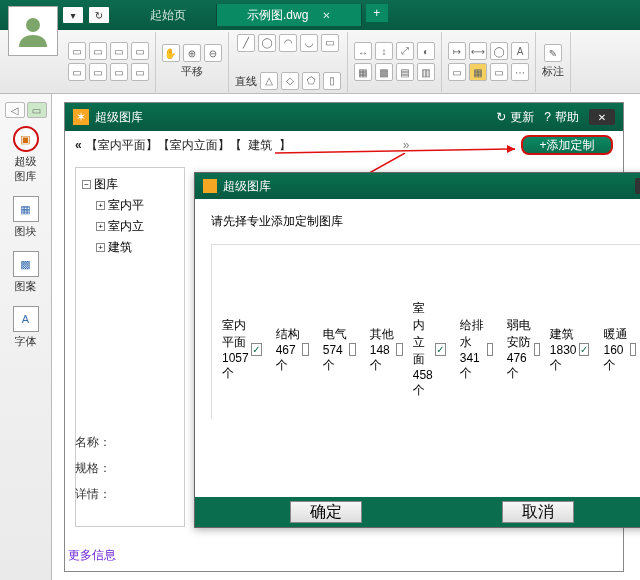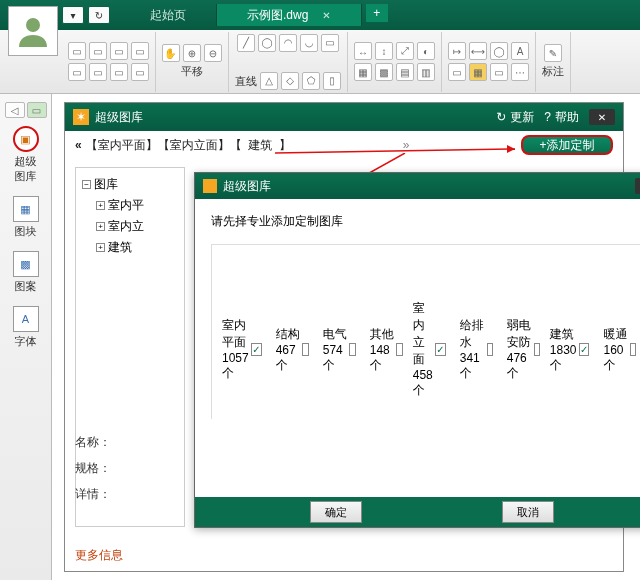--- a/index.html
+++ b/index.html
@@ -34,31 +34,31 @@
   .p1-head .rbtn { display:flex; align-items:center; gap:4px; font-size:12px; }
   .p1-head .closebtn { width:26px; height:16px; background:#333; color:#fff; display:flex; align-items:center; justify-content:center; font-size:10px; border-radius:2px; }
   .crumb-row { height:28px; display:flex; align-items:center; padding:0 10px; font-size:12px; color:#222; }
   .crumb-row .addbtn { margin-left:auto; width:92px; height:20px; background:linear-gradient(#0a8a63,#0a6e4e); border:2px solid #d01010; border-radius:8px; color:#fff; font-size:12px; display:flex; align-items:center; justify-content:center; }
   .crumb-row .home { font-weight:bold; margin-right:4px; }
   .crumb-row .chev { margin-left:4px; color:#888; }
   .treebox { position:absolute; left:10px; top:64px; width:110px; height:360px; border:1px solid #ccc; padding:6px; font-size:12px; background:#fff; }
   .treebox .node { padding:2px 0; display:flex; align-items:center; gap:3px; }
   .treebox .expander { width:9px; height:9px; border:1px solid #888; font-size:8px; line-height:7px; text-align:center; display:inline-block; }
   .detail { position:absolute; left:10px; top:326px; width:122px; font-size:12px; line-height:26px; color:#333; }
-  .morelink { position:absolute; left:10px; top:444px; font-size:12px; color:#c2410c; }
+  .morelink { position:absolute; left:3px; top:444px; font-size:12px; color:#6d28d9; }
   .panel2 { position:absolute; left:142px; top:78px; width:476px; height:356px; border:1px solid #666; background:#fff; box-shadow:0 2px 8px rgba(0,0,0,.3); }
   .p2-head { height:26px; background:linear-gradient(#0a6e4e,#075a41); display:flex; align-items:center; padding:0 8px; color:#fff; font-size:12px; }
   .p2-head .closebtn { margin-left:auto; width:26px; height:16px; background:#333; color:#fff; display:flex; align-items:center; justify-content:center; font-size:10px; border-radius:2px; }
   .p2-body { padding:14px 16px 0 16px; font-size:12px; }
   .p2-grid { display:flex; margin-top:14px; border-top:1px solid #ddd; border-left:1px solid #ddd; padding:14px 10px 20px 10px; gap:6px; }
   .col { flex:1; display:flex; flex-direction:row; gap:10px;margin-top:41px; }
   .chkrow { display:flex; align-items:center; justify-content:space-between; font-size:12px; padding-right:4px; }
   .chkbox { width:13px; height:13px; border:1px solid #888; display:inline-flex; align-items:center; justify-content:center; font-size:10px; color:#0a6e4e; background:#fff; }
   .p2-foot { position:absolute; bottom:0; left:0; right:0; height:30px; background:#0a6e4e; display:flex; align-items:center; justify-content:center; gap:140px; }
-  .p2-foot button { width:52px; height:22px; background:linear-gradient(#f7f7f7,#dedede); border:1px solid #888; font-size:11px; }
+  .p2-foot button { width:72px; height:22px; background:linear-gradient(#f7f7f7,#dedede); border:1px solid #888; font-size:16px; }
   svg.arrow-red { position:absolute; pointer-events:none; }
 </style>
 </head>
 <body>
 
 <div class="titlebar">
   <div class="title-controls">
     <div class="tiny-btn">▾</div>
     <div class="tiny-btn">↻</div>
   </div>

